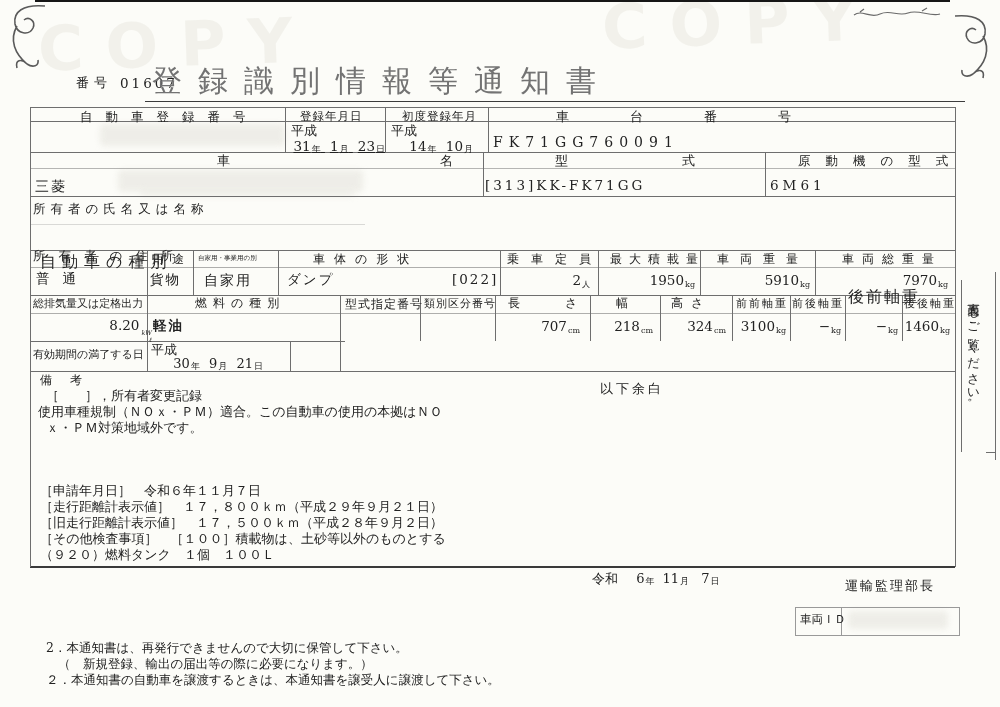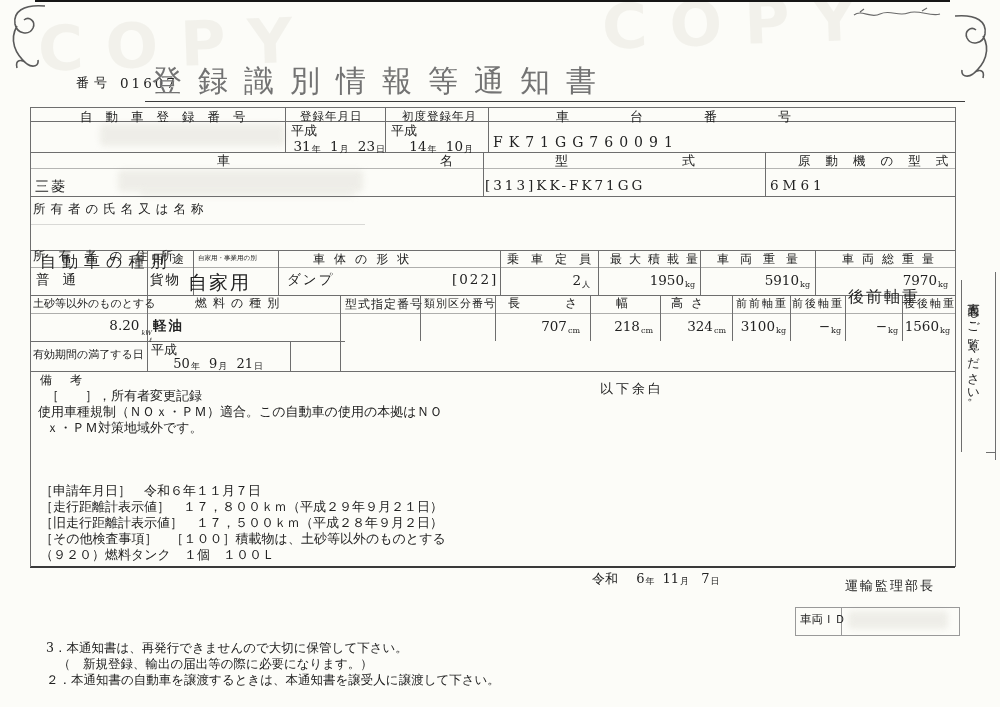--- a/index.html
+++ b/index.html
@@ -91,21 +91,21 @@
   <div class="vl" style="left:845px;top:295px;height:46px;"></div>
   <div class="vl" style="left:902px;top:295px;height:46px;"></div>
   <div class="vl" style="left:290px;top:341px;height:30px;"></div>
 
   <div class="t fg" style="left:80px;top:110px;font-size:12.5px;letter-spacing:13px;">自動車登録番号</div>
   <div class="t fg" style="left:300px;top:110px;font-size:11.5px;letter-spacing:1px;">登録年月日</div>
   <div class="t fg" style="left:402px;top:110px;font-size:11.5px;letter-spacing:1px;">初度登録年月</div>
   <div class="t fg" style="left:556px;top:110px;font-size:13px;letter-spacing:61px;">車台番号</div>
 
   <div class="t fg" style="left:291px;top:124px;font-size:13px;">平成</div>
-  <div class="num fg" style="left:290px;top:138px;width:95px;">
+  <div class="num fg" style="left:290px;top:138px;width:95px;text-decoration:underline;">
     <span>31</span><span class="du">年</span>
     <span style="margin-left:5px;">1</span><span class="du">月</span>
     <span style="margin-left:5px;">23</span><span class="du">日</span>
   </div>
   <div class="t fg" style="left:391px;top:124px;font-size:13px;">平成</div>
   <div class="num fg" style="left:393px;top:138px;width:80px;">
     <span>14</span><span class="du">年</span>
     <span style="margin-left:5px;">10</span><span class="du">月</span>
   </div>
   <div class="t fg" style="left:493px;top:134px;font-size:14px;letter-spacing:6px;">FK71GG760091</div>
@@ -122,31 +122,31 @@
 
   <div class="t fg" style="left:40px;top:253px;font-size:16px;letter-spacing:6px;">自動車の種別</div>
   <div class="t fg" style="left:152px;top:253px;font-size:12px;letter-spacing:8px;">用途</div>
   <div class="t fg" style="left:198px;top:255px;font-size:6.5px;">自家用・事業用の別</div>
   <div class="t fg" style="left:313px;top:253px;font-size:12px;letter-spacing:9px;">車体の形状</div>
   <div class="t fg" style="left:507px;top:253px;font-size:12px;letter-spacing:12px;">乗車定員</div>
   <div class="t fg" style="left:610px;top:253px;font-size:12px;letter-spacing:7px;">最大積載量</div>
   <div class="t fg" style="left:717px;top:253px;font-size:12px;letter-spacing:11px;">車両重量</div>
   <div class="t fg" style="left:842px;top:253px;font-size:12px;letter-spacing:8px;">車両総重量</div>
 
-  <div class="t fg" style="left:36px;top:272px;font-size:13.5px;letter-spacing:13px;">普通</div>
+  <div class="t fg" style="left:36px;top:272px;font-size:13.5px;letter-spacing:13px;font-family:Liberation Mono, monospace;">普通</div>
   <div class="t fg" style="left:150px;top:272px;font-size:13.5px;letter-spacing:2px;">貨物</div>
-  <div class="t fg" style="left:188px;top:272px;font-size:19px;letter-spacing:2px;">自家用</div>
+  <div class="t fg" style="left:204px;top:272px;font-size:14px;letter-spacing:2px;">自家用</div>
   <div class="t fg" style="left:287px;top:272px;font-size:13.5px;letter-spacing:2px;">ダンプ</div>
   <div class="t fg" style="left:452px;top:272px;font-size:13.5px;letter-spacing:2px;">[022]</div>
   <div class="num fg" style="left:535px;top:272px;width:55px;"><span>2</span><span class="u">人</span></div>
   <div class="num fg" style="left:615px;top:272px;width:80px;"><span>1950</span><span class="u">kg</span></div>
   <div class="num fg" style="left:730px;top:272px;width:80px;"><span>5910</span><span class="u">kg</span></div>
   <div class="num fg" style="left:865px;top:272px;width:83px;"><span>7970</span><span class="u">kg</span></div>
 
-  <div class="t fg" style="left:33px;top:298px;font-size:11px;">土砂等以外のものとする</div>
+  <div class="t fg" style="left:33px;top:298px;font-size:11px;">総排気量又は定格出力</div>
   <div class="t fg" style="left:195px;top:297px;font-size:12px;letter-spacing:6px;">燃料の種別</div>
   <div class="t fg" style="left:345px;top:298px;font-size:12px;letter-spacing:1px;">型式指定番号</div>
   <div class="t fg" style="left:424px;top:298px;font-size:11px;letter-spacing:1px;">類別区分番号</div>
   <div class="t fg" style="left:508px;top:297px;font-size:12px;letter-spacing:45px;">長さ</div>
   <div class="t fg" style="left:616px;top:297px;font-size:12px;">幅</div>
   <div class="t fg" style="left:671px;top:297px;font-size:12px;letter-spacing:8px;">高さ</div>
   <div class="t fg" style="left:736px;top:298px;font-size:11px;letter-spacing:2px;">前前軸重</div>
   <div class="t fg" style="left:792px;top:298px;font-size:11px;letter-spacing:2px;">前後軸重</div>
   <div class="t fg" style="left:848px;top:288px;font-size:16px;letter-spacing:2px;">後前軸重</div>
   <div class="t fg" style="left:904px;top:298px;font-size:11px;letter-spacing:2px;">後後軸重</div>
@@ -155,26 +155,26 @@
         <i>kW</i>
         <i>ℓ</i>
       </span></div>
   <div class="t fg" style="left:153px;top:318px;font-size:13.5px;letter-spacing:2px;font-weight:bold;">軽油</div>
   <div class="num fg" style="left:508px;top:318px;width:72px;"><span>707</span><span class="u">cm</span></div>
   <div class="num fg" style="left:583px;top:318px;width:70px;"><span>218</span><span class="u">cm</span></div>
   <div class="num fg" style="left:655px;top:318px;width:71px;"><span>324</span><span class="u">cm</span></div>
   <div class="num fg" style="left:712px;top:318px;width:74px;"><span>3100</span><span class="u">kg</span></div>
   <div class="num fg" style="left:788px;top:318px;width:53px;"><span>−</span><span class="u">kg</span></div>
   <div class="num fg" style="left:843px;top:318px;width:55px;"><span>−</span><span class="u">kg</span></div>
-  <div class="num fg" style="left:878px;top:318px;width:72px;"><span>1560</span><span class="u">kg</span></div>
+  <div class="num fg" style="left:878px;top:318px;width:72px;"><span>1460</span><span class="u">kg</span></div>
 
   <div class="t fg" style="left:33px;top:349px;font-size:11px;">有効期間の満了する日</div>
   <div class="t fg" style="left:151px;top:343px;font-size:13px;">平成</div>
   <div class="num fg" style="left:158px;top:356px;width:105px;font-size:13px;">
-    <span>50</span><span class="du">年</span>
+    <span>30</span><span class="du">年</span>
     <span style="margin-left:5px;">9</span><span class="du">月</span>
     <span style="margin-left:5px;">21</span><span class="du">日</span>
   </div>
 
   <div class="t fg" style="left:40px;top:374px;font-size:12px;letter-spacing:18px;">備考</div>
   <div class="t fg" style="left:46px;top:389px;font-size:13px;">［　　］，所有者変更記録</div>
   <div class="t fg" style="left:38px;top:405px;font-size:13px;">使用車種規制（ＮＯｘ・ＰＭ）適合。この自動車の使用の本拠はＮＯ</div>
   <div class="t fg" style="left:46px;top:421px;font-size:13px;">ｘ・ＰＭ対策地域外です。</div>
   <div class="t fg" style="left:600px;top:382px;font-size:13px;letter-spacing:3px;">以下余白</div>
   <div class="t fg" style="left:40px;top:484px;font-size:13px;">［申請年月日］　令和６年１１月７日</div>
@@ -193,17 +193,17 @@
     <span style="margin-left:14px;">6</span><span class="du">年</span>
     <span style="margin-left:4px;">11</span><span class="du">月</span>
     <span style="margin-left:8px;">7</span><span class="du">日</span>
   </div>
   <div class="t fg" style="left:845px;top:579px;font-size:13px;letter-spacing:2px;">運輸監理部長</div>
 
   <div style="position:absolute;left:795px;top:607px;width:163px;height:27px;border:1px solid #999;"></div>
   <div class="vl" style="left:841px;top:607px;height:28px;background:#999;"></div>
   <div class="t fg" style="left:800px;top:613px;font-size:11.5px;">車両ＩＤ</div>
 
-  <div class="t fg" style="left:46px;top:641px;font-size:12.5px;">3．本通知書は、再発行できませんので大切に保管して下さい。</div>
+  <div class="t fg" style="left:46px;top:641px;font-size:12.5px;">2．本通知書は、再発行できませんので大切に保管して下さい。</div>
   <div class="t fg" style="left:58px;top:657px;font-size:12.5px;">（　新規登録、輸出の届出等の際に必要になります。）</div>
   <div class="t fg" style="left:46px;top:673px;font-size:12.5px;">２．本通知書の自動車を譲渡するときは、本通知書を譲受人に譲渡して下さい。</div>
 
 </div>
 
 </body></html>

